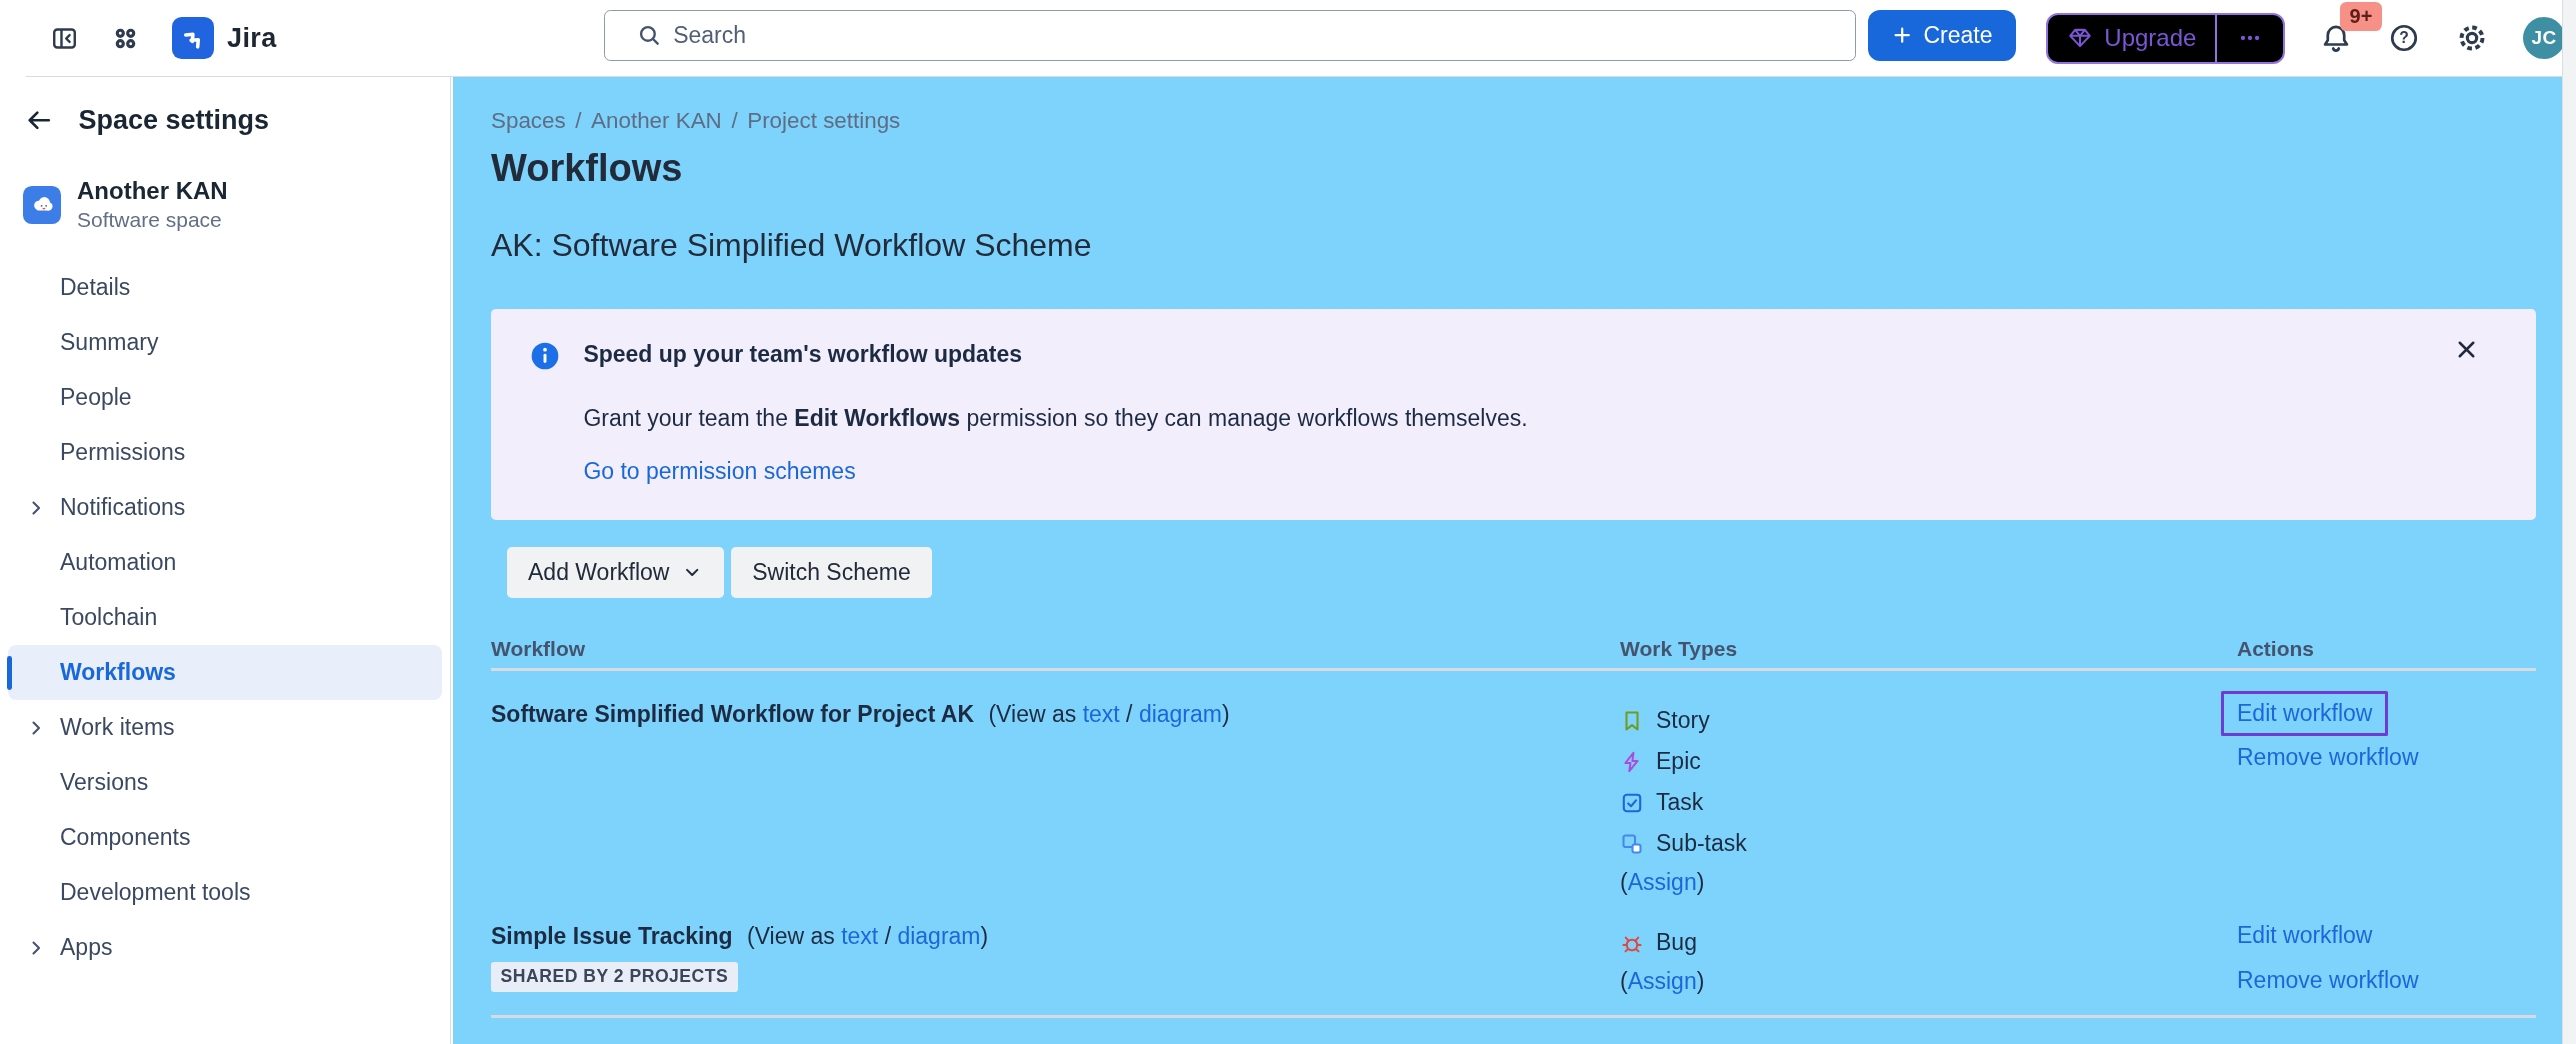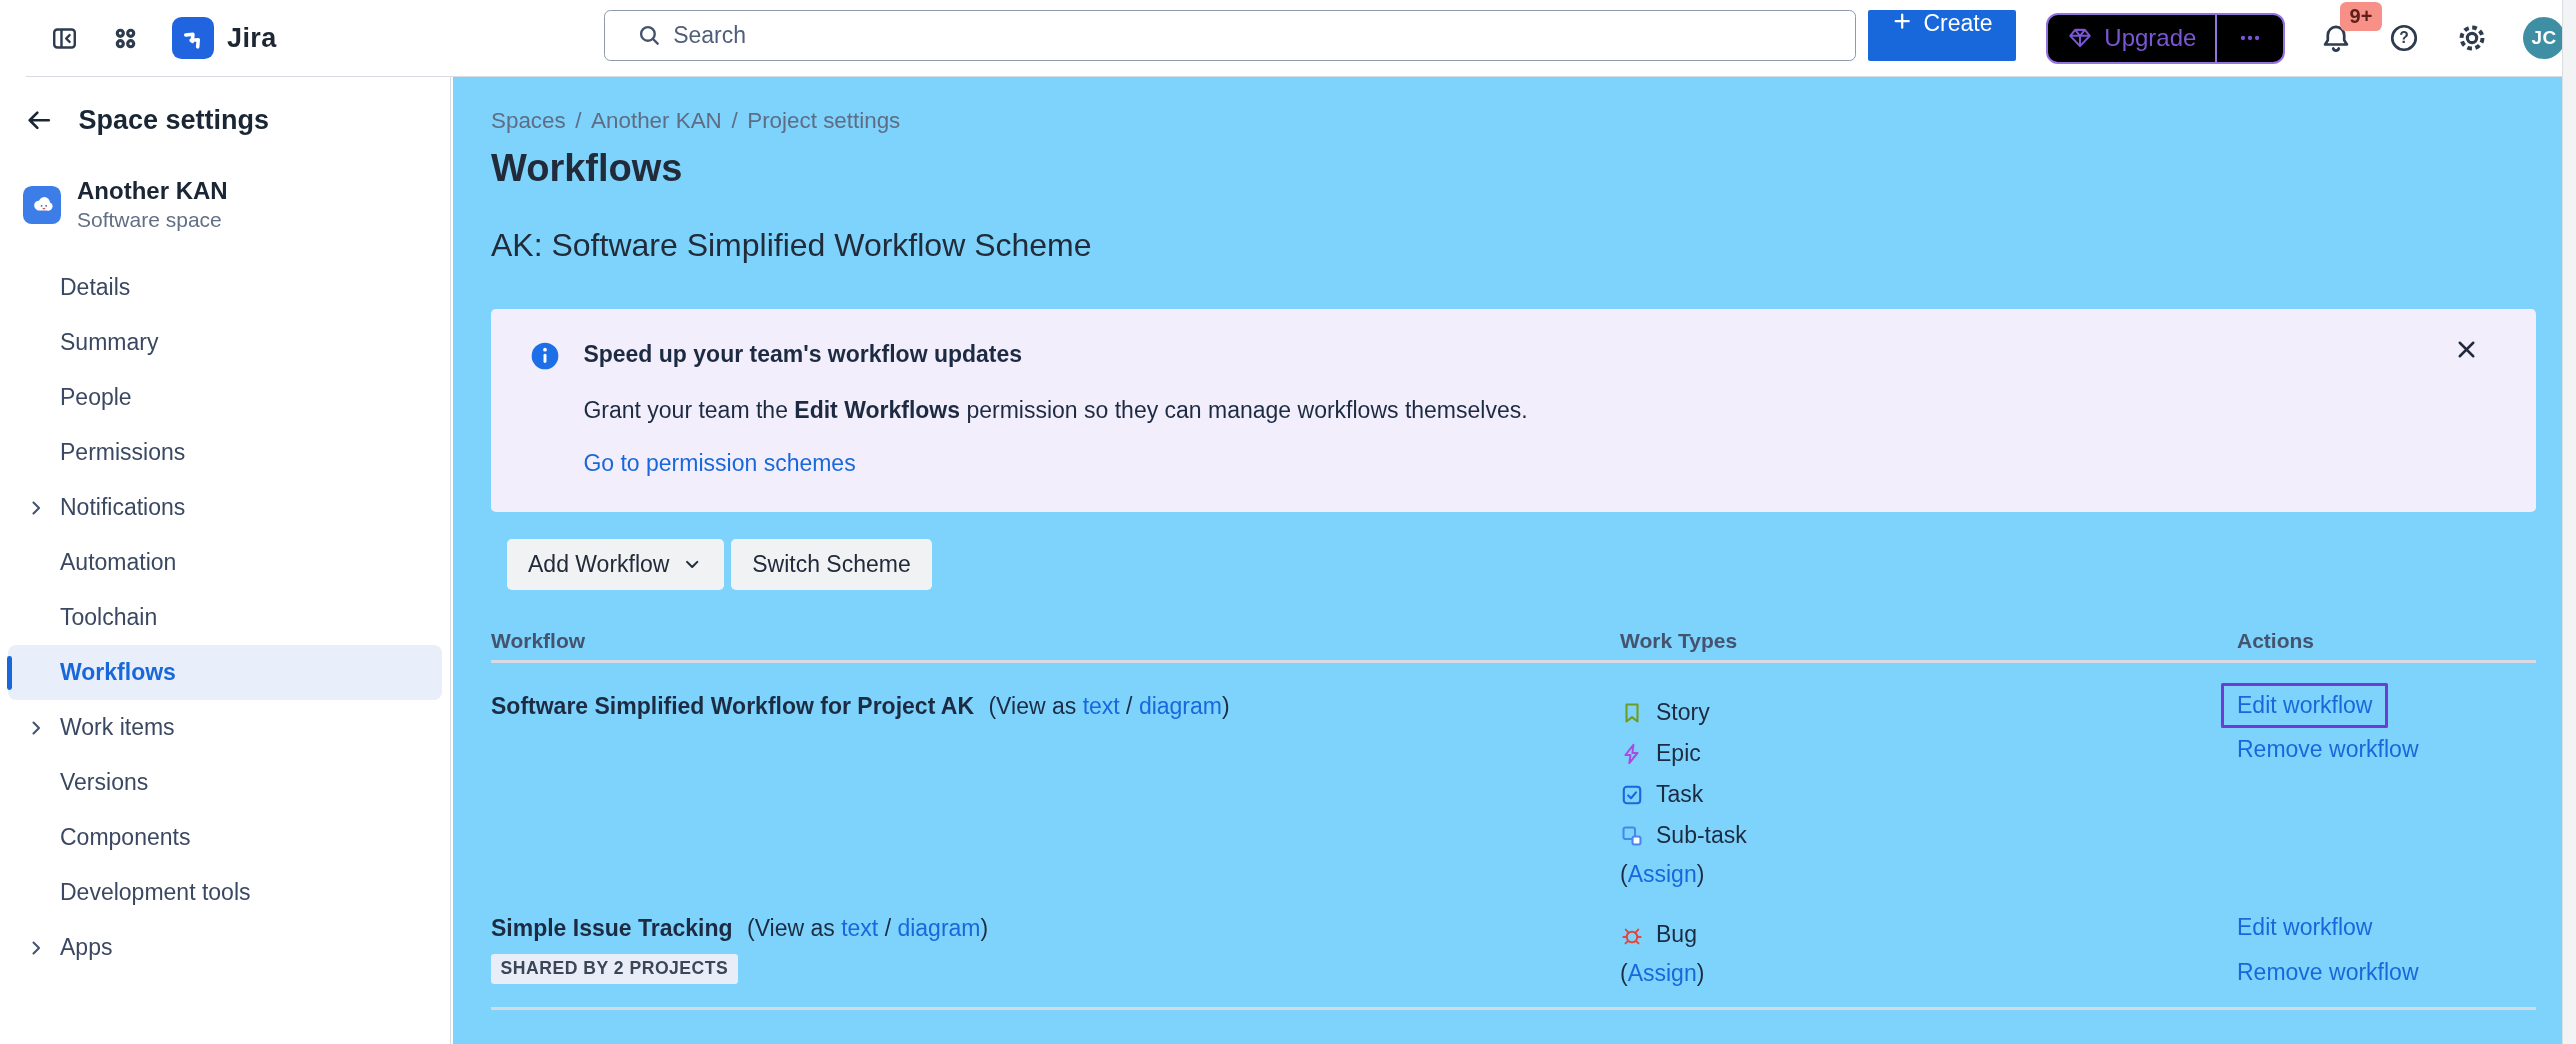--- a/index.html
+++ b/index.html
@@ -19,22 +19,22 @@
   .logo-wrap { display:flex; align-items:center; gap:13px; }
   .jira-tile { width:42px; height:42px; border-radius:9.6px; background:#2065df; display:flex; align-items:center; justify-content:center; }
   .logo-text { font-size:27px; font-weight:700; color:#1e2633; letter-spacing:0.4px; }
 
   .search-box { position:absolute; left:578px; top:9.6px; width:1252px; height:51px;
      border:1.6px solid #8e99ab; border-radius:6.4px; background:#fff; display:flex; align-items:center; padding:0 31px; gap:11.2px; }
   .search-box input { border:none; outline:none; flex:1; font:inherit; font-size:23px; color:#1d2b42; background:transparent; }
   .search-box input::placeholder { color:#505f79; }
 
   .create-btn { position:absolute; left:1842px; top:9.6px; height:51px; width:148px;
-     background:#1868db; color:#fff; border:none; border-radius:2px; font:inherit; font-size:23px; font-weight:500;
-     display:flex; align-items:flex-start; justify-content:center; gap:9.6px; cursor:pointer; }
+     background:#1868db; color:#fff; border:none; border-radius:12px; font:inherit; font-size:23px; font-weight:500;
+     display:flex; align-items:center; justify-content:center; gap:9.6px; cursor:pointer; }
 
   .tb-right { position:absolute; right:37px; top:0; bottom:0; display:flex; align-items:center; gap:34px; }
   .upgrade-group { display:flex; align-items:stretch; height:51px; border:2.4px solid #9373e0; border-radius:12px; background:#000000; color:#7a56d4; overflow:hidden; }
   .upgrade-main { display:flex; align-items:center; gap:11.2px; padding:0 19px; font-size:24px; font-weight:500; cursor:pointer; }
   .upgrade-sep { width:1.6px; background:#9373e0; }
   .upgrade-more { width:66px; display:flex; align-items:center; justify-content:center; cursor:pointer; }
   .bell-wrap { position:relative; }
   .notif-badge { position:absolute; top:-19px; left:21px; background:#f79087; color:#5d2018;
      font-size:20px; font-weight:700; padding:1.6px 9.6px 3.2px; border-radius:6.4px; line-height:1.2; }
   .avatar { width:42px; height:42px; border-radius:50%; background:#3e8fa4; color:#fff;
@@ -58,21 +58,21 @@
   .content { position:absolute; left:453px; top:71px; right:14.4px; bottom:0; background:#7dd3fc; padding:37px 26px 0 38px; }
   .breadcrumb { display:flex; gap:9.6px; font-size:22.4px; color:#5e6c84; }
   .breadcrumb a { color:#5e6c84; text-decoration:none; cursor:pointer; }
   .bc-sep { color:#5e6c84; }
   .page-title { margin-top:13px; font-size:38px; font-weight:600; color:#222b3a; }
   .scheme-title { margin-top:37px; font-size:32px; font-weight:400; color:#222b3a; }
 
   .banner { position:relative; margin-top:45px; background:#f2eefc; border-radius:4.8px; padding:30.5px 38px 35px; display:flex; gap:22.4px; }
   .banner-text { padding-top:1.6px; }
   .banner-title { font-size:23px; font-weight:700; color:#1d2b42; }
-  .banner-body { margin-top:29px; font-size:23px; color:#1d2b42; }
+  .banner-body { margin-top:37px; font-size:23px; color:#1d2b42; }
   .banner-link { display:inline-block; margin-top:26px; font-size:23px; color:#1868db; text-decoration:none; cursor:pointer; }
   .banner-close { position:absolute; top:27px; right:56px; background:none; border:none; cursor:pointer; color:#202a3c; }
 
   .toolbar { margin-top:27px; display:flex; gap:7.2px;margin-left:16px; }
   .btn { height:51px; background:#f1f2f4; border:none; border-radius:4.8px; font:inherit; font-size:23px; color:#222b3a; font-weight:500;
          display:flex; align-items:center; gap:11.2px; padding:0 21px; cursor:pointer; }
 
   .wf-table { margin-top:32px; }
   .tgrid { display:grid; grid-template-columns:1129px 617px 1fr; }
   .thead { height:38px; align-items:center; font-size:21px; font-weight:600; color:#44546f; }

